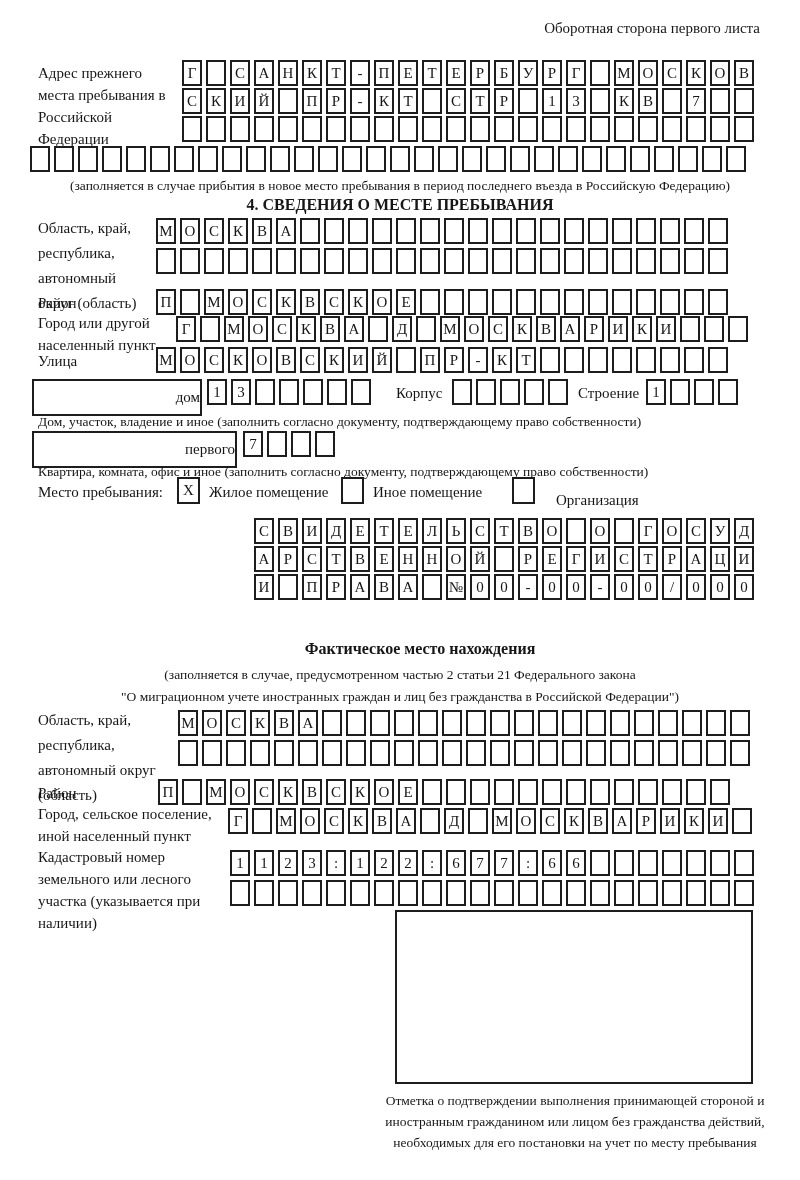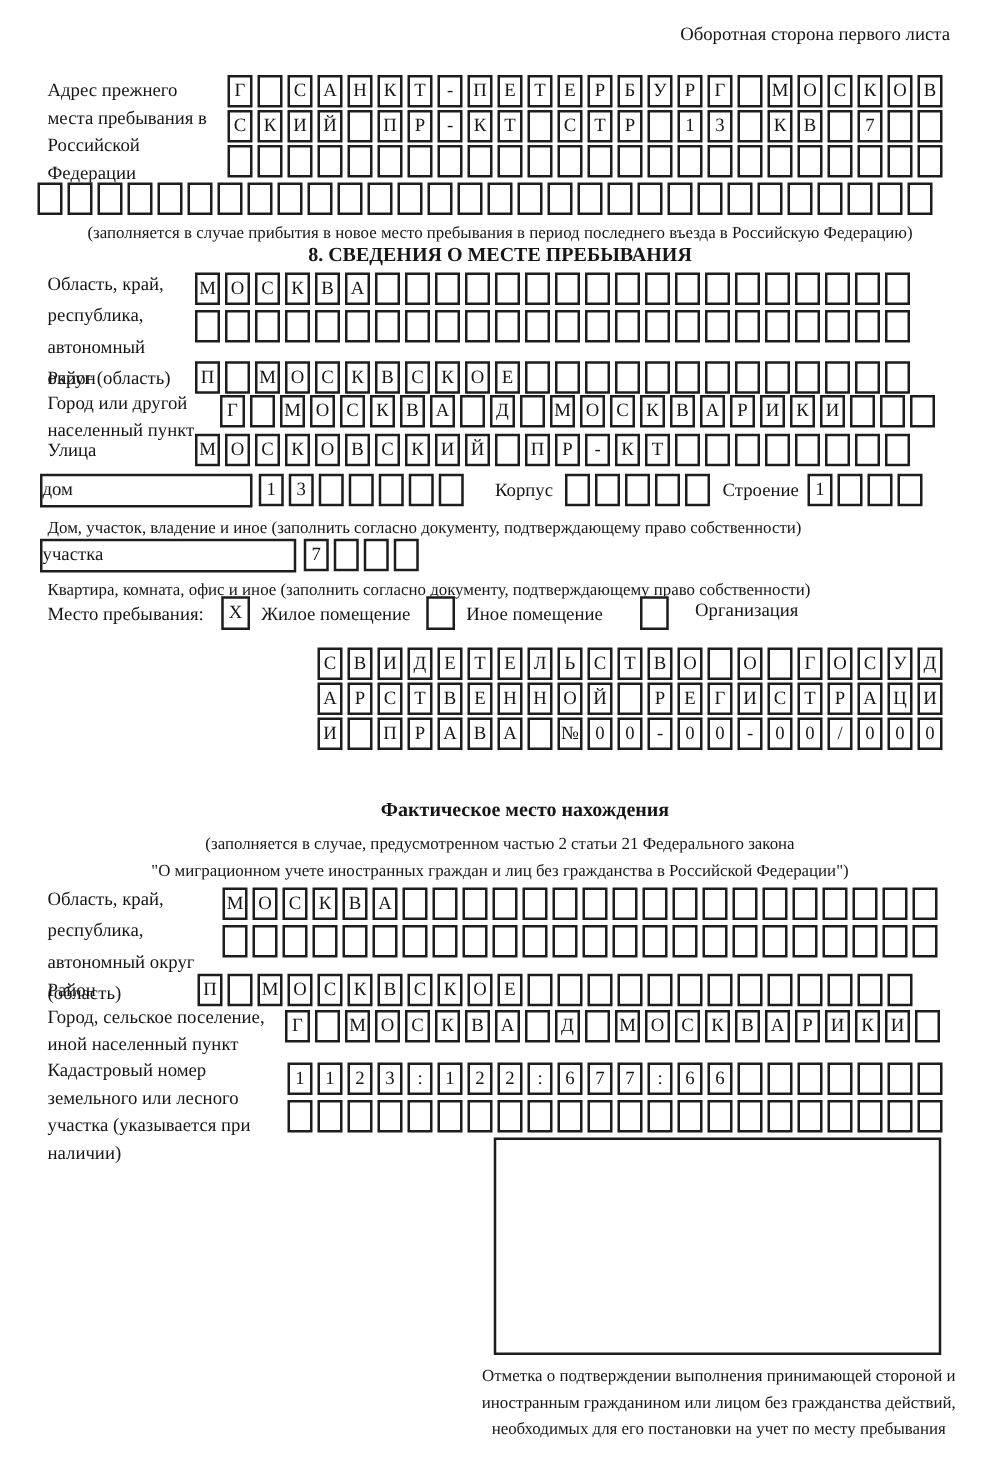--- a/index.html
+++ b/index.html
@@ -8,41 +8,41 @@
   .lbl{position:absolute;font-size:15px;line-height:22px;}
   .lbl2{position:absolute;font-size:15px;line-height:25px;}
   .title-right{position:absolute;top:20px;right:40px;font-size:15px;}
   .sec-title{position:absolute;left:0;width:100%;text-align:center;font-weight:bold;font-size:16px;}
   .note{position:absolute;font-size:13.5px;line-height:21px;}
   .center{left:0;width:100%;text-align:center;}
   .cells{position:absolute;white-space:nowrap;height:27px;}
   .cell{display:inline-flex;align-items:center;justify-content:center;box-sizing:border-box;
         width:20px;height:26px;margin-right:4px;border:2px solid #1d1d1d;
         font-size:15px;vertical-align:top;background:#fff;}
-  .wbox{position:absolute;box-sizing:border-box;height:27px;border:2px solid #1d1d1d;
-        display:flex;align-items:center;justify-content:flex-start;font-size:15px;background:#fff;}
+  .wbox{position:absolute;box-sizing:border-box;height:37px;border:2px solid #1d1d1d;
+        display:flex;align-items:center;justify-content:flex-end;font-size:15px;background:#fff;}
   .chk{position:absolute;box-sizing:border-box;width:23px;height:27px;border:2px solid #1d1d1d;
        display:flex;align-items:center;justify-content:center;font-size:15px;background:#fff;}
   .stamp-box{position:absolute;box-sizing:border-box;border:2px solid #1d1d1d;background:#fff;}
 </style>
 </head>
 <body>
 
 <div class="page">
 
   <div class="title-right">Оборотная сторона первого листа</div>
 
   <div class="lbl" style="left:38px;top:62px;width:138px;">Адрес прежнего места пребывания в Российской Федерации</div>
   <div class="cells" style="left:182px;top:60px;"><span class="cell">Г</span><span class="cell"></span><span class="cell">С</span><span class="cell">А</span><span class="cell">Н</span><span class="cell">К</span><span class="cell">Т</span><span class="cell">-</span><span class="cell">П</span><span class="cell">Е</span><span class="cell">Т</span><span class="cell">Е</span><span class="cell">Р</span><span class="cell">Б</span><span class="cell">У</span><span class="cell">Р</span><span class="cell">Г</span><span class="cell"></span><span class="cell">М</span><span class="cell">О</span><span class="cell">С</span><span class="cell">К</span><span class="cell">О</span><span class="cell">В</span></div>
   <div class="cells" style="left:182px;top:88px;"><span class="cell">С</span><span class="cell">К</span><span class="cell">И</span><span class="cell">Й</span><span class="cell"></span><span class="cell">П</span><span class="cell">Р</span><span class="cell">-</span><span class="cell">К</span><span class="cell">Т</span><span class="cell"></span><span class="cell">С</span><span class="cell">Т</span><span class="cell">Р</span><span class="cell"></span><span class="cell">1</span><span class="cell">3</span><span class="cell"></span><span class="cell">К</span><span class="cell">В</span><span class="cell"></span><span class="cell">7</span><span class="cell"></span><span class="cell"></span></div>
   <div class="cells" style="left:182px;top:116px;"><span class="cell"></span><span class="cell"></span><span class="cell"></span><span class="cell"></span><span class="cell"></span><span class="cell"></span><span class="cell"></span><span class="cell"></span><span class="cell"></span><span class="cell"></span><span class="cell"></span><span class="cell"></span><span class="cell"></span><span class="cell"></span><span class="cell"></span><span class="cell"></span><span class="cell"></span><span class="cell"></span><span class="cell"></span><span class="cell"></span><span class="cell"></span><span class="cell"></span><span class="cell"></span><span class="cell"></span></div>
   <div class="cells" style="left:30px;top:146px;"><span class="cell"></span><span class="cell"></span><span class="cell"></span><span class="cell"></span><span class="cell"></span><span class="cell"></span><span class="cell"></span><span class="cell"></span><span class="cell"></span><span class="cell"></span><span class="cell"></span><span class="cell"></span><span class="cell"></span><span class="cell"></span><span class="cell"></span><span class="cell"></span><span class="cell"></span><span class="cell"></span><span class="cell"></span><span class="cell"></span><span class="cell"></span><span class="cell"></span><span class="cell"></span><span class="cell"></span><span class="cell"></span><span class="cell"></span><span class="cell"></span><span class="cell"></span><span class="cell"></span><span class="cell"></span></div>
   <div class="note center" style="top:175px;">(заполняется в случае прибытия в новое место пребывания в период последнего въезда в Российскую Федерацию)</div>
 
-  <div class="sec-title" style="top:196px;">8. СВЕДЕНИЯ О МЕСТЕ ПРЕБЫВАНИЯ</div>
+  <div class="sec-title" style="top:196px;">4. СВЕДЕНИЯ О МЕСТЕ ПРЕБЫВАНИЯ</div>
 
   <div class="lbl2" style="left:38px;top:216px;width:114px;">Область, край, республика, автономный округ (область)</div>
   <div class="cells" style="left:156px;top:218px;"><span class="cell">М</span><span class="cell">О</span><span class="cell">С</span><span class="cell">К</span><span class="cell">В</span><span class="cell">А</span><span class="cell"></span><span class="cell"></span><span class="cell"></span><span class="cell"></span><span class="cell"></span><span class="cell"></span><span class="cell"></span><span class="cell"></span><span class="cell"></span><span class="cell"></span><span class="cell"></span><span class="cell"></span><span class="cell"></span><span class="cell"></span><span class="cell"></span><span class="cell"></span><span class="cell"></span><span class="cell"></span></div>
   <div class="cells" style="left:156px;top:248px;"><span class="cell"></span><span class="cell"></span><span class="cell"></span><span class="cell"></span><span class="cell"></span><span class="cell"></span><span class="cell"></span><span class="cell"></span><span class="cell"></span><span class="cell"></span><span class="cell"></span><span class="cell"></span><span class="cell"></span><span class="cell"></span><span class="cell"></span><span class="cell"></span><span class="cell"></span><span class="cell"></span><span class="cell"></span><span class="cell"></span><span class="cell"></span><span class="cell"></span><span class="cell"></span><span class="cell"></span></div>
 
   <div class="lbl" style="left:38px;top:292px;">Район</div>
   <div class="cells" style="left:156px;top:289px;"><span class="cell">П</span><span class="cell"></span><span class="cell">М</span><span class="cell">О</span><span class="cell">С</span><span class="cell">К</span><span class="cell">В</span><span class="cell">С</span><span class="cell">К</span><span class="cell">О</span><span class="cell">Е</span><span class="cell"></span><span class="cell"></span><span class="cell"></span><span class="cell"></span><span class="cell"></span><span class="cell"></span><span class="cell"></span><span class="cell"></span><span class="cell"></span><span class="cell"></span><span class="cell"></span><span class="cell"></span><span class="cell"></span></div>
 
   <div class="lbl" style="left:38px;top:312px;width:140px;">Город или другой населенный пункт</div>
   <div class="cells" style="left:176px;top:316px;"><span class="cell">Г</span><span class="cell"></span><span class="cell">М</span><span class="cell">О</span><span class="cell">С</span><span class="cell">К</span><span class="cell">В</span><span class="cell">А</span><span class="cell"></span><span class="cell">Д</span><span class="cell"></span><span class="cell">М</span><span class="cell">О</span><span class="cell">С</span><span class="cell">К</span><span class="cell">В</span><span class="cell">А</span><span class="cell">Р</span><span class="cell">И</span><span class="cell">К</span><span class="cell">И</span><span class="cell"></span><span class="cell"></span><span class="cell"></span></div>
@@ -54,34 +54,34 @@
     <span>дом</span>
   </div>
   <div class="cells" style="left:207px;top:379px;"><span class="cell">1</span><span class="cell">3</span><span class="cell"></span><span class="cell"></span><span class="cell"></span><span class="cell"></span><span class="cell"></span></div>
   <div class="lbl" style="left:396px;top:382px;">Корпус</div>
   <div class="cells" style="left:452px;top:379px;"><span class="cell"></span><span class="cell"></span><span class="cell"></span><span class="cell"></span><span class="cell"></span></div>
   <div class="lbl" style="left:578px;top:382px;">Строение</div>
   <div class="cells" style="left:646px;top:379px;"><span class="cell">1</span><span class="cell"></span><span class="cell"></span><span class="cell"></span></div>
   <div class="note" style="left:38px;top:411px;">Дом, участок, владение и иное (заполнить согласно документу, подтверждающему право собственности)</div>
 
   <div class="wbox" style="left:32px;top:431px;width:205px;">
-    <span>участка</span>
+    <span>первого</span>
   </div>
   <div class="cells" style="left:243px;top:431px;"><span class="cell">7</span><span class="cell"></span><span class="cell"></span><span class="cell"></span></div>
   <div class="note" style="left:38px;top:461px;">Квартира, комната, офис и иное (заполнить согласно документу, подтверждающему право собственности)</div>
 
   <div class="lbl" style="left:38px;top:481px;">Место пребывания:</div>
   <div class="chk" style="left:177px;top:477px;">
     <span>X</span>
   </div>
   <div class="lbl" style="left:209px;top:481px;">Жилое помещение</div>
   <div class="chk" style="left:341px;top:477px;"></div>
   <div class="lbl" style="left:373px;top:481px;text-align:center;">Иное помещение</div>
   <div class="chk" style="left:512px;top:477px;"></div>
-  <div class="lbl" style="left:556px;top:478px;">Организация</div>
+  <div class="lbl" style="left:556px;top:489px;">Организация</div>
 
   <div class="cells" style="left:254px;top:518px;"><span class="cell">С</span><span class="cell">В</span><span class="cell">И</span><span class="cell">Д</span><span class="cell">Е</span><span class="cell">Т</span><span class="cell">Е</span><span class="cell">Л</span><span class="cell">Ь</span><span class="cell">С</span><span class="cell">Т</span><span class="cell">В</span><span class="cell">О</span><span class="cell"></span><span class="cell">О</span><span class="cell"></span><span class="cell">Г</span><span class="cell">О</span><span class="cell">С</span><span class="cell">У</span><span class="cell">Д</span></div>
   <div class="cells" style="left:254px;top:546px;"><span class="cell">А</span><span class="cell">Р</span><span class="cell">С</span><span class="cell">Т</span><span class="cell">В</span><span class="cell">Е</span><span class="cell">Н</span><span class="cell">Н</span><span class="cell">О</span><span class="cell">Й</span><span class="cell"></span><span class="cell">Р</span><span class="cell">Е</span><span class="cell">Г</span><span class="cell">И</span><span class="cell">С</span><span class="cell">Т</span><span class="cell">Р</span><span class="cell">А</span><span class="cell">Ц</span><span class="cell">И</span></div>
   <div class="cells" style="left:254px;top:574px;"><span class="cell">И</span><span class="cell"></span><span class="cell">П</span><span class="cell">Р</span><span class="cell">А</span><span class="cell">В</span><span class="cell">А</span><span class="cell"></span><span class="cell">№</span><span class="cell">0</span><span class="cell">0</span><span class="cell">-</span><span class="cell">0</span><span class="cell">0</span><span class="cell">-</span><span class="cell">0</span><span class="cell">0</span><span class="cell">/</span><span class="cell">0</span><span class="cell">0</span><span class="cell">0</span></div>
 
   <div class="sec-title" style="top:640px;padding-left:20px;">Фактическое место нахождения</div>
   <div class="note center" style="top:664px;">(заполняется в случае, предусмотренном частью 2 статьи 21 Федерального закона</div>
   <div class="note center" style="top:686px;">"О миграционном учете иностранных граждан и лиц без гражданства в Российской Федерации")</div>
 
   <div class="lbl2" style="left:38px;top:708px;width:150px;">Область, край, республика, автономный округ (область)</div>

